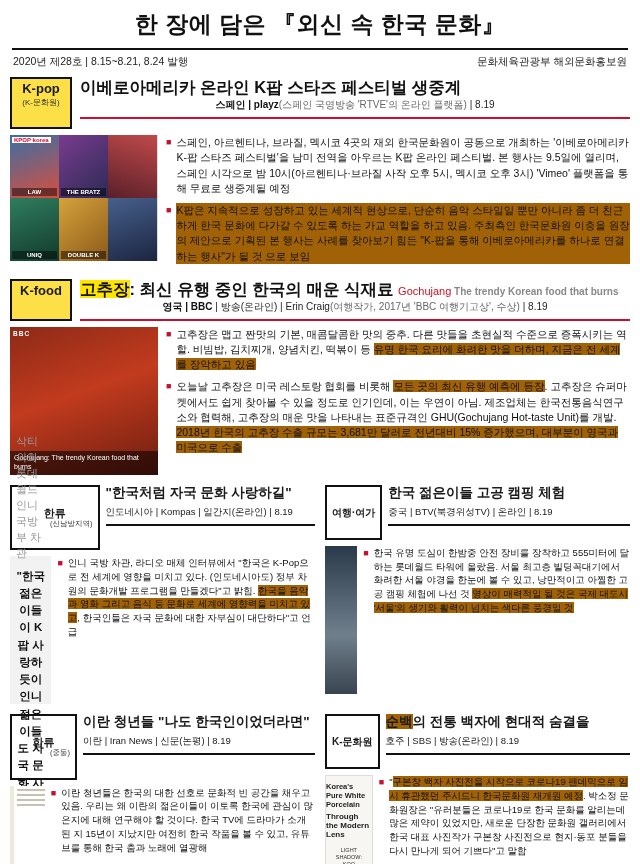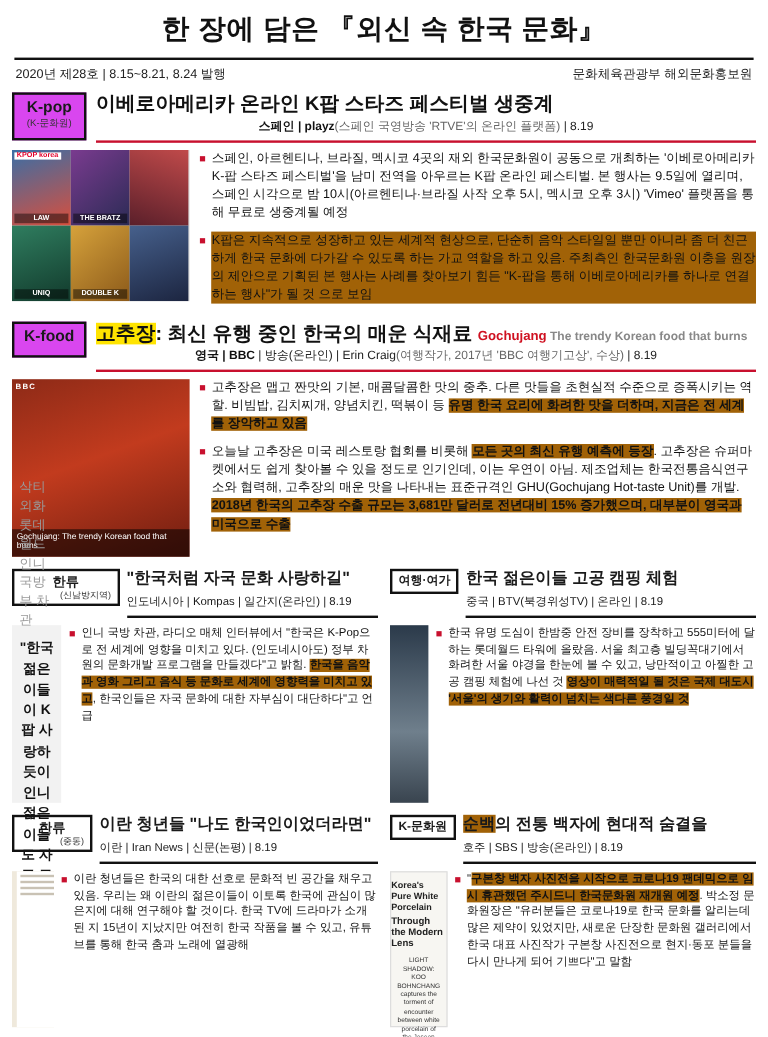--- a/index.html
+++ b/index.html
@@ -31,24 +31,24 @@
     font-size:10.5px; color:#222; padding:5px 3px 0 3px;
   }
 
   
   .article { margin-top:8px; }
   .art-head { display:flex; align-items:flex-start; gap:8px; }
   .tag {
     flex:0 0 auto;
     border:2px solid #111;
     text-align:center;
-    padding:3px 6px 8px 6px;
+    padding:3px 6px 20px 6px;
     line-height:1.15;
     min-width:62px;
-    background:#d946ef;
+    background:#fde047;
   }
   .tag .t1 { font-size:13px; font-weight:bold; display:block; }
   .tag .t2 { font-size:8px; display:block; color:#333; margin-top:1px; }
 
   .headline-wrap { flex:1 1 auto; min-width:0; }
   .headline { font-size:16.5px; font-weight:bold; color:#111; line-height:1.25; }
   .headline .hl { background:#ffe400; }
   .headline .red { color:#cf1020; }
   .subhead { font-size:10px; margin-top:0; color:#222;text-align:center; }
   .subhead .b { font-weight:bold; color:#111; }
@@ -58,30 +58,30 @@
   .underline-black { border-bottom:2px solid #111; margin-top:5px; }
 
   
   .art-body { display:flex; gap:8px; margin-top:6px; }
   .thumb { position:relative; overflow:hidden; background:#ddd; flex:0 0 auto; }
   .bullets { flex:1 1 auto; min-width:0; }
   .bullet { display:flex; gap:5px; font-size:10.5px; line-height:1.45; margin-bottom:7px; color:#111; }
   .bullet .sq { flex:0 0 auto; color:#c8102e; font-size:9px; line-height:1.6; }
   .bullet .tx { flex:1 1 auto; }
   .hl { background:#a16207; }
-  .bold { font-weight:bold; }
+  .bold { font-weight:normal; }
   .red { color:#cf1020; }
 
   
   .two-col { display:flex; gap:10px; margin-top:10px; }
   .col { flex:1 1 50%; min-width:0; }
   .mini-head { display:flex; align-items:flex-start; gap:6px; }
   .mini-tag {
     flex:0 0 auto; border:2px solid #111; text-align:center;
-    padding:3px 5px; line-height:1.1; min-width:50px; background:#fff;
+    padding:20px 5px; line-height:1.1; min-width:50px; background:#fff;
   }
   .mini-tag .t1 { font-size:11px; font-weight:bold; display:block; }
   .mini-tag .t2 { font-size:7.5px; display:block; color:#333; margin-top:1px;margin-left:33px; }
   .mini-headline { font-size:13.5px; font-weight:bold; line-height:1.25; }
   .mini-sub { font-size:9.5px; margin-top:4px; }
   .mini-body { display:flex; gap:6px; margin-top:6px; }
   .mini-bullets { flex:1 1 auto; min-width:0; font-size:9.5px; line-height:1.45; }
   .mini-bullets .bullet { font-size:9.5px; margin-bottom:5px; }
 
   

